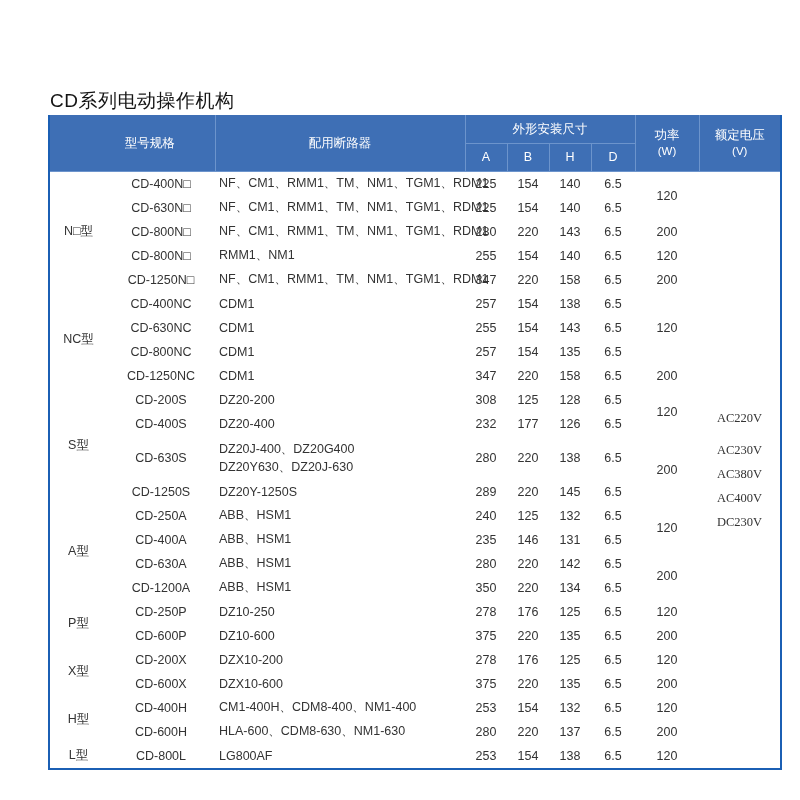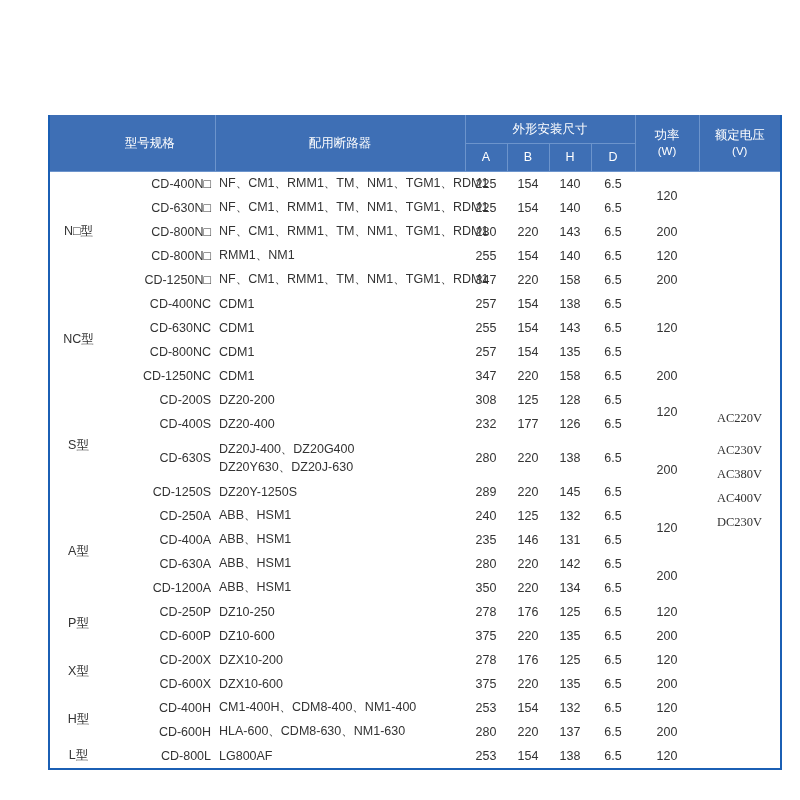--- a/index.html
+++ b/index.html
@@ -65,21 +65,21 @@
     vertical-align: middle;
     background: #ffffff;
     white-space: nowrap;
   }
   td.group {
     text-align: center;
     color: #2b2b2b;
     font-size: 12.5px;
   }
   td.model {
-    text-align: right;
+    text-align: center;
     padding-left: 12px;
     margin-top: 20px;
   }
   td.breaker {
     text-align: left;
     padding-left: 10px;
     font-size: 12.5px;
   }
   td.num {
     text-align: center;
@@ -98,20 +98,21 @@
   }
   .hdr-dim-group { font-size: 12.5px; margin-top: 22px; }
   .hdr-sub { font-size: 12px; }
   .unit { display: block; font-size: 11.5px; }
 </style>
 </head>
 <body>
 
 <div class="page">
 
+  <div class="page-title">CD系列电动操作机构</div>
 
   <div class="table-wrap">
     <table class="spec">
       <colgroup>
         <col style="width:58px">
         <col style="width:108px">
         <col style="width:250px">
         <col style="width:42px">
         <col style="width:42px">
         <col style="width:42px">

